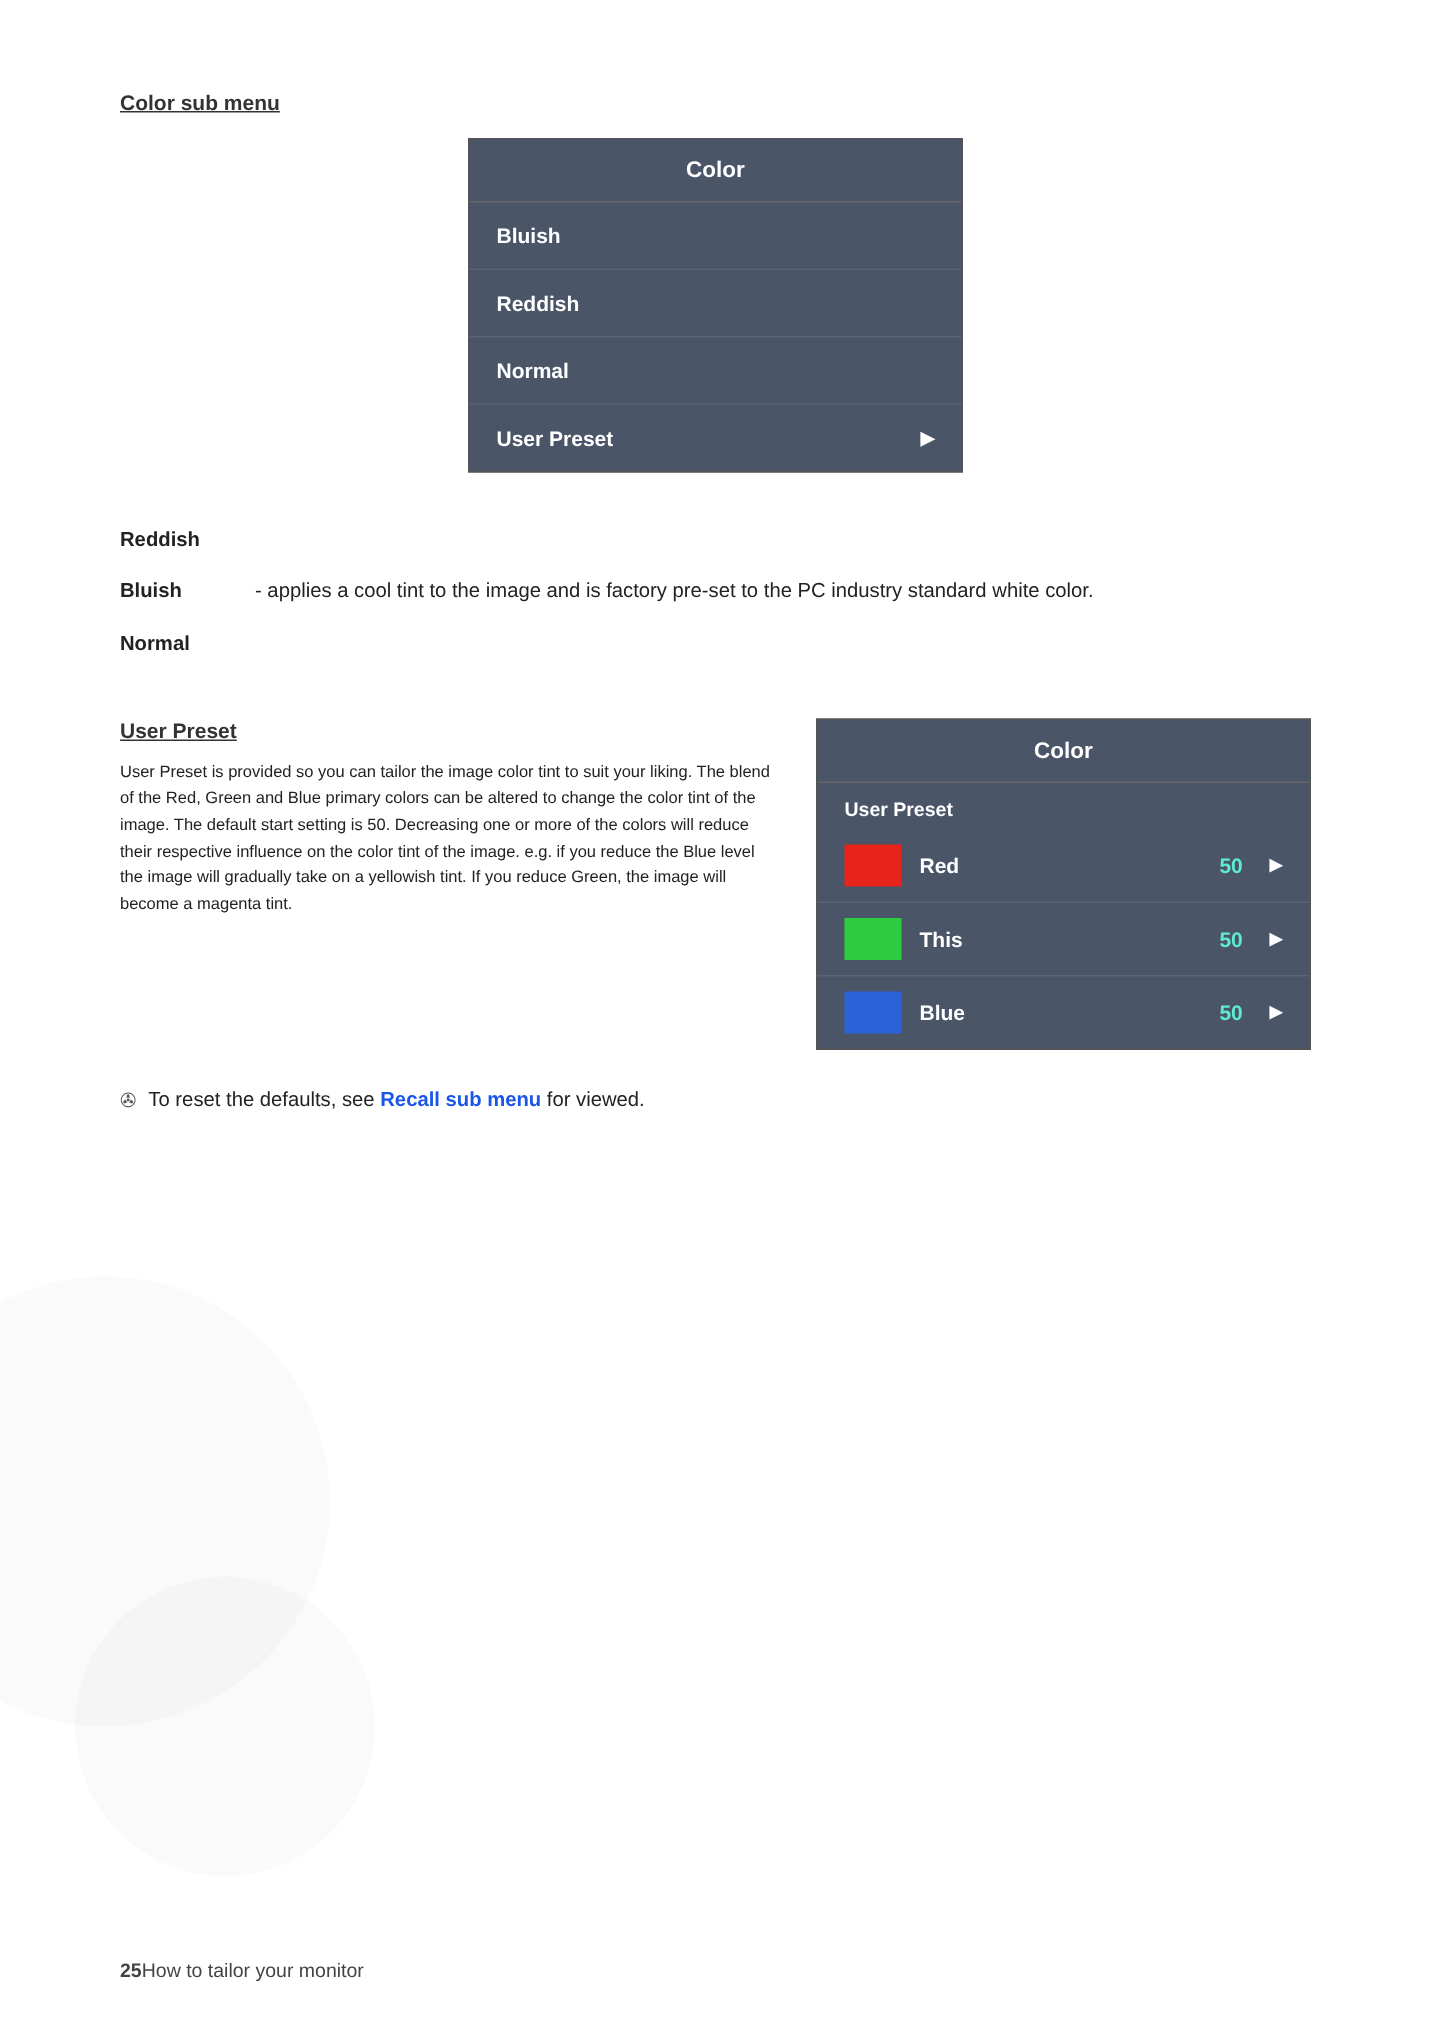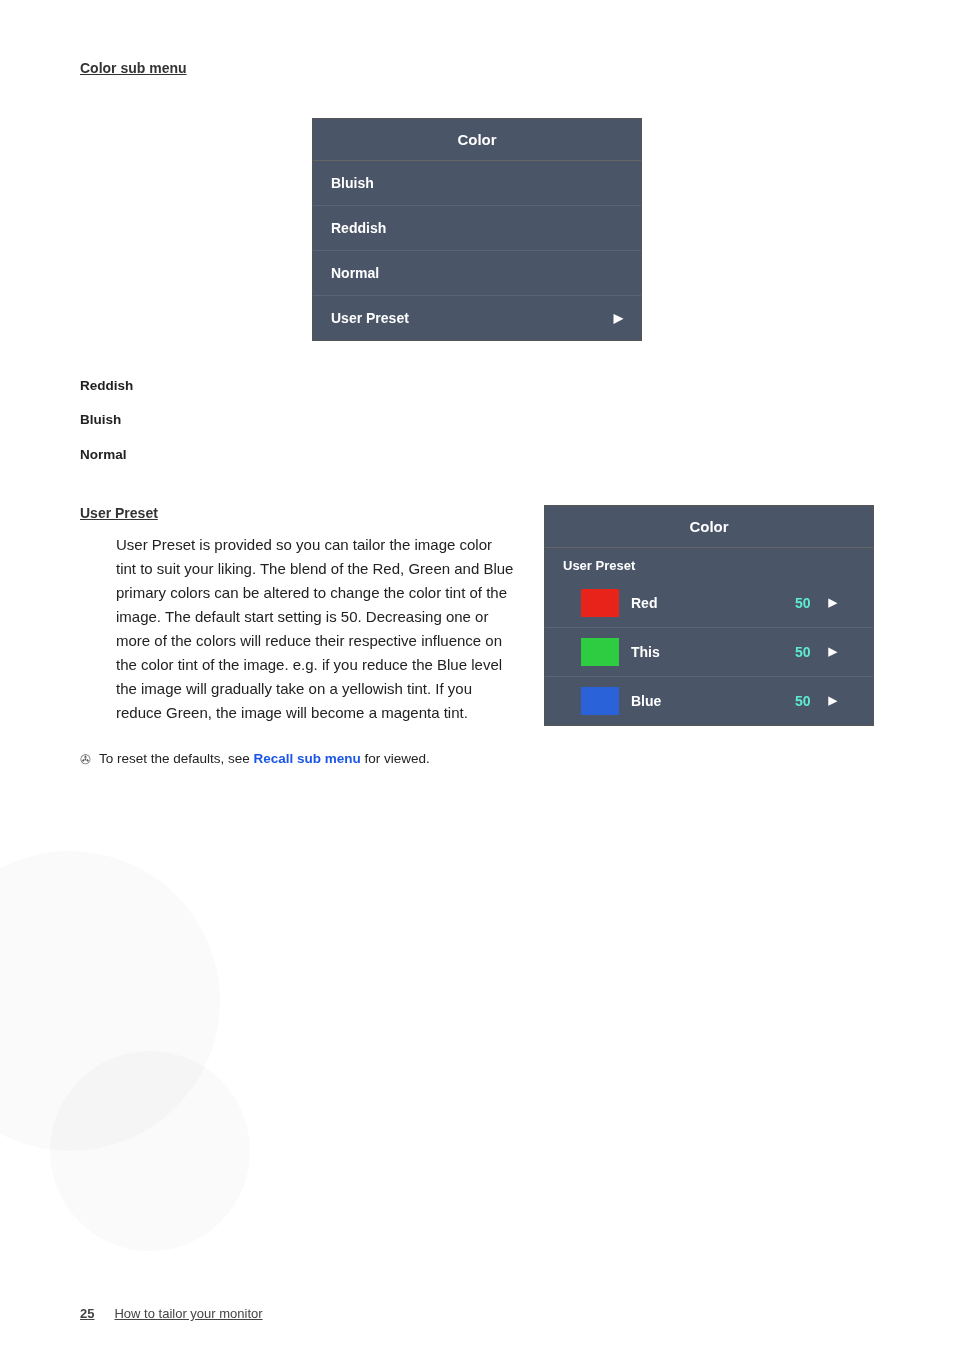--- a/index.html
+++ b/index.html
@@ -18,21 +18,21 @@
       position: relative;
       z-index: 1;
     }
 
     
     .section-heading {
       font-family: Arial, sans-serif;
       font-size: 14px;
       font-weight: bold;
       color: #333;
-      margin-bottom: 42px;
+      margin-bottom: 16px;
       text-decoration: underline;
     }
 
     
     .color-menu-container {
       display: flex;
       justify-content: center;
       margin-bottom: 35px;
     }
 
@@ -117,24 +117,23 @@
       font-family: Arial, sans-serif;
       font-size: 14px;
       font-weight: bold;
       text-decoration: underline;
       margin-bottom: 12px;
       color: #333;
     }
 
     .user-preset-text p {
       font-family: Arial, sans-serif;
-      font-size: 15px;
+      font-size: 11px;
       line-height: 1.6;
       color: #222;
-      margin-left: 36px;
     }
 
     
     .color-menu2 {
       background: #4a5568;
       width: 330px;
       flex-shrink: 0;
       border: 1px solid #555;
     }
 
@@ -152,21 +151,21 @@
     .color-menu2-section-label {
       color: #fff;
       padding: 10px 18px 6px 18px;
       font-family: Arial, sans-serif;
       font-size: 13px;
       font-weight: bold;
     }
 
     .color-menu2-item {
       color: #fff;
-      padding: 10px 36px;
+      padding: 10px 18px;
       font-family: Arial, sans-serif;
       font-size: 14px;
       font-weight: bold;
       border-bottom: 1px solid #5a6478;
       display: flex;
       align-items: center;
       gap: 12px;
       cursor: pointer;
     }
 
@@ -225,22 +224,20 @@
     
     .page-footer {
       position: absolute;
       bottom: 30px;
       left: 80px;
       font-family: Arial, sans-serif;
       font-size: 13px;
       color: #444;
       display: flex;
       align-items: center;
-      gap: 20px;
-      text-decoration: underline;
     }
 
     .page-number {
       font-weight: bold;
     }
 
     
     .watermark-circle {
       position: absolute;
       border-radius: 50%;
@@ -276,20 +273,21 @@
       </div>
     </div>
   </div>
 
   <div class="desc-list">
     <div class="desc-item">
       <span class="desc-term">Reddish</span>
     </div>
     <div class="desc-item">
       <span class="desc-term">Bluish</span>
+      <span class="desc-def">- applies a cool tint to the image and is factory pre-set to the PC industry standard white color.</span>
     </div>
     <div class="desc-item">
       <span class="desc-term">Normal</span>
     </div>
   </div>
 
   <div class="user-preset-section">
     <div class="user-preset-text">
       <div class="user-preset-heading">User Preset</div>
       <p>User Preset is provided so you can tailor the image color tint to suit your liking. The blend of the Red, Green and Blue primary colors can be altered to change the color tint of the image. The default start setting is 50. Decreasing one or more of the colors will reduce their respective influence on the color tint of the image. e.g. if you reduce the Blue level the image will gradually take on a yellowish tint. If you reduce Green, the image will become a magenta tint.</p>

